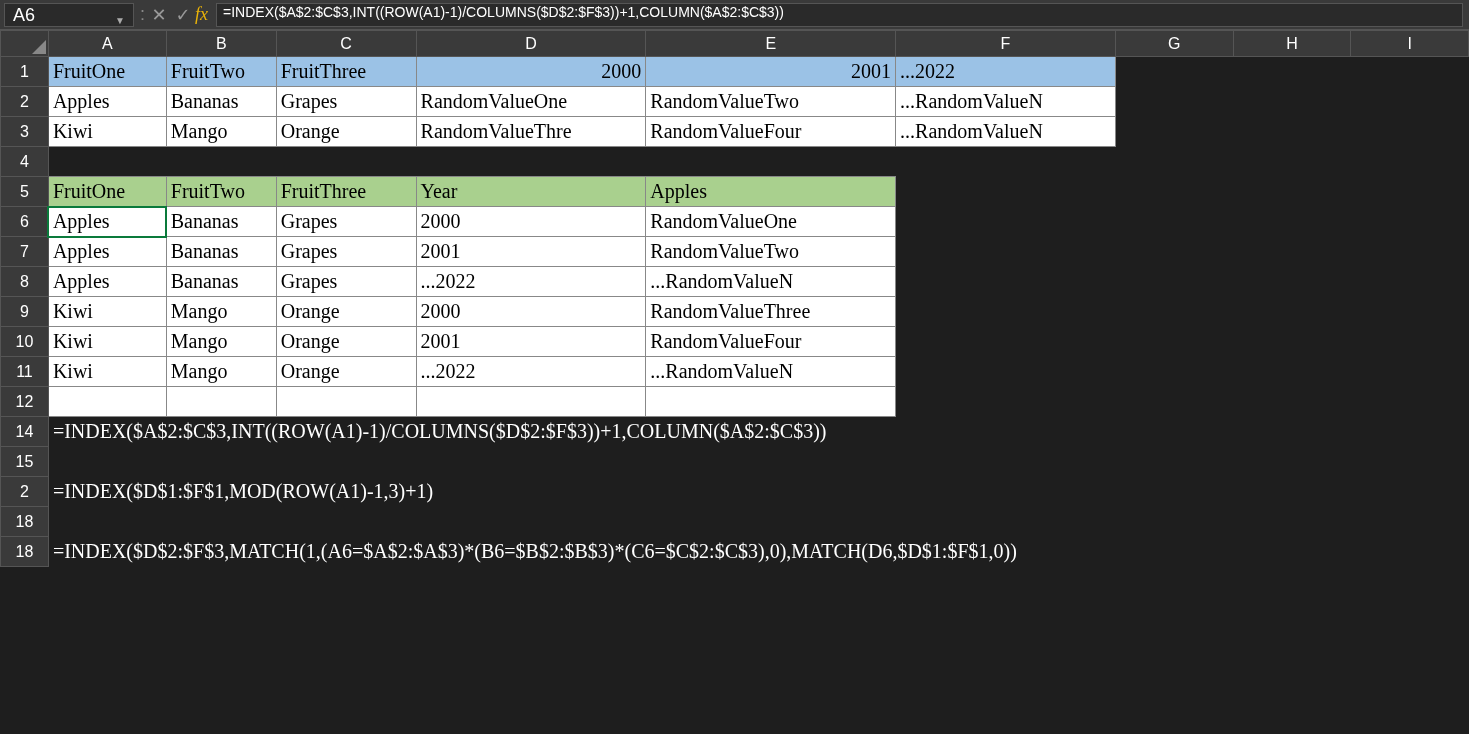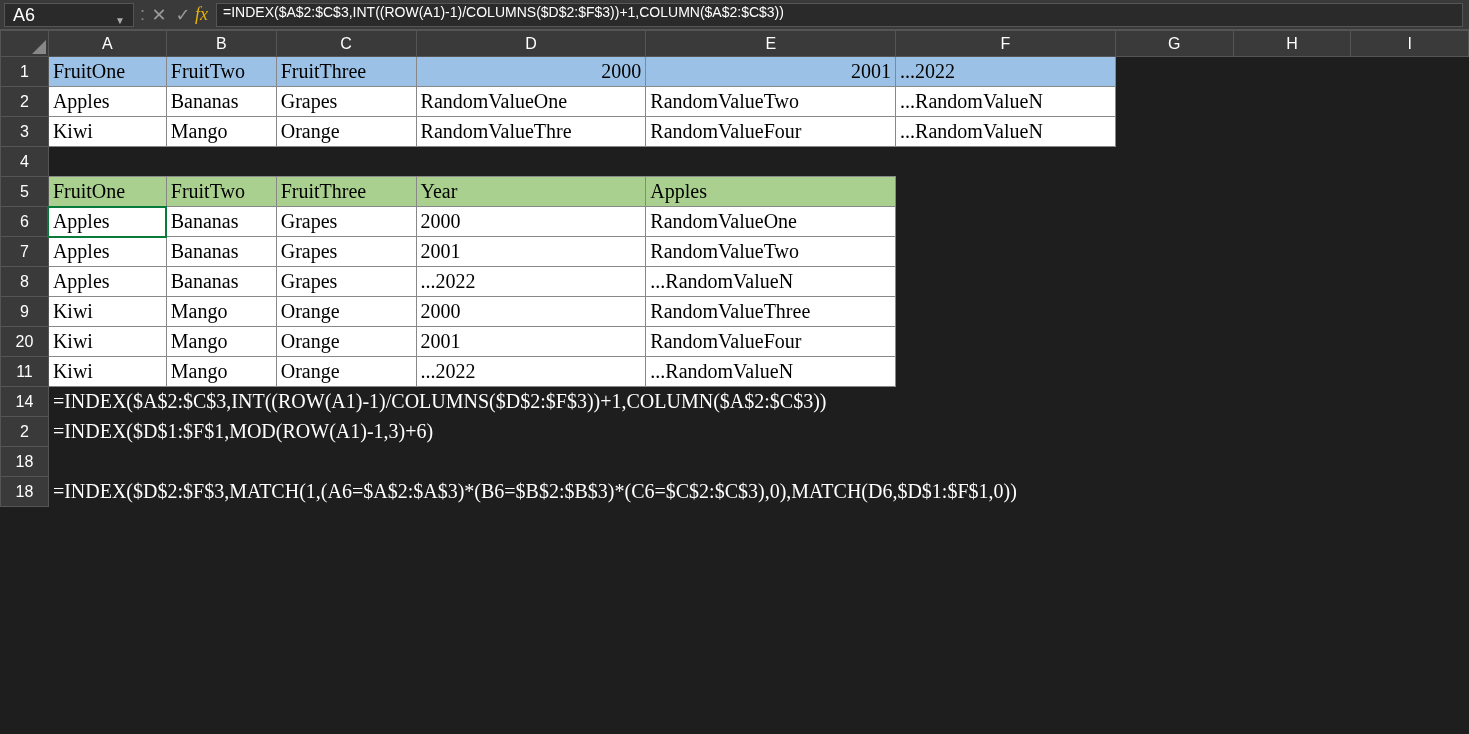--- a/index.html
+++ b/index.html
@@ -354,21 +354,21 @@
           </td>
     <td class="cell data-cell">
             <span class="pad">RandomValueThree</span>
           </td>
     <td class="cell"></td>
     <td class="cell"></td>
     <td class="cell"></td>
     <td class="cell"></td>
   </tr>
   <tr>
-    <th class="row-hdr">20</th>
+    <th class="row-hdr">10</th>
     <td class="cell data-cell">
             <span class="pad">Kiwi</span>
           </td>
     <td class="cell data-cell">
             <span class="pad">Mango</span>
           </td>
     <td class="cell data-cell">
             <span class="pad">Orange</span>
           </td>
     <td class="cell data-cell c-align">
@@ -392,32 +392,48 @@
           </td>
     <td class="cell data-cell">
             <span class="pad">Orange</span>
           </td>
     <td class="cell data-cell c-align">
             <span class="pad">...2022</span>
           </td>
     <td class="cell data-cell">
             <span class="pad">...RandomValueN</span>
           </td>
+    <td class="cell"></td>
+    <td class="cell"></td>
+    <td class="cell"></td>
+    <td class="cell"></td>
+  </tr>
+  <tr>
+    <th class="row-hdr">12</th>
+    <td class="cell data-cell"></td>
+    <td class="cell data-cell"></td>
+    <td class="cell data-cell"></td>
+    <td class="cell data-cell"></td>
+    <td class="cell data-cell"></td>
     <td class="cell"></td>
     <td class="cell"></td>
     <td class="cell"></td>
     <td class="cell"></td>
   </tr>
   <tr>
     <th class="row-hdr">14</th>
     <td class="cell" colspan="9"><span class="formula-text">=INDEX($A$2:$C$3,INT((ROW(A1)-1)/COLUMNS($D$2:$F$3))+1,COLUMN($A$2:$C$3))</span></td>
   </tr>
   <tr>
+    <th class="row-hdr">15</th>
+    <td class="cell" colspan="9"></td>
+  </tr>
+  <tr>
     <th class="row-hdr">2</th>
-    <td class="cell" colspan="9"><span class="formula-text">=INDEX($D$1:$F$1,MOD(ROW(A1)-1,3)+6)</span></td>
+    <td class="cell" colspan="9"><span class="formula-text">=INDEX($D$1:$F$1,MOD(ROW(A1)-1,3)+1)</span></td>
   </tr>
   <tr>
     <th class="row-hdr">18</th>
     <td class="cell" colspan="9"></td>
   </tr>
   <tr>
     <th class="row-hdr">18</th>
     <td class="cell" colspan="9"><span class="formula-text">=INDEX($D$2:$F$3,MATCH(1,(A6=$A$2:$A$3)*(B6=$B$2:$B$3)*(C6=$C$2:$C$3),0),MATCH(D6,$D$1:$F$1,0))</span></td>
   </tr>
 </tbody>

